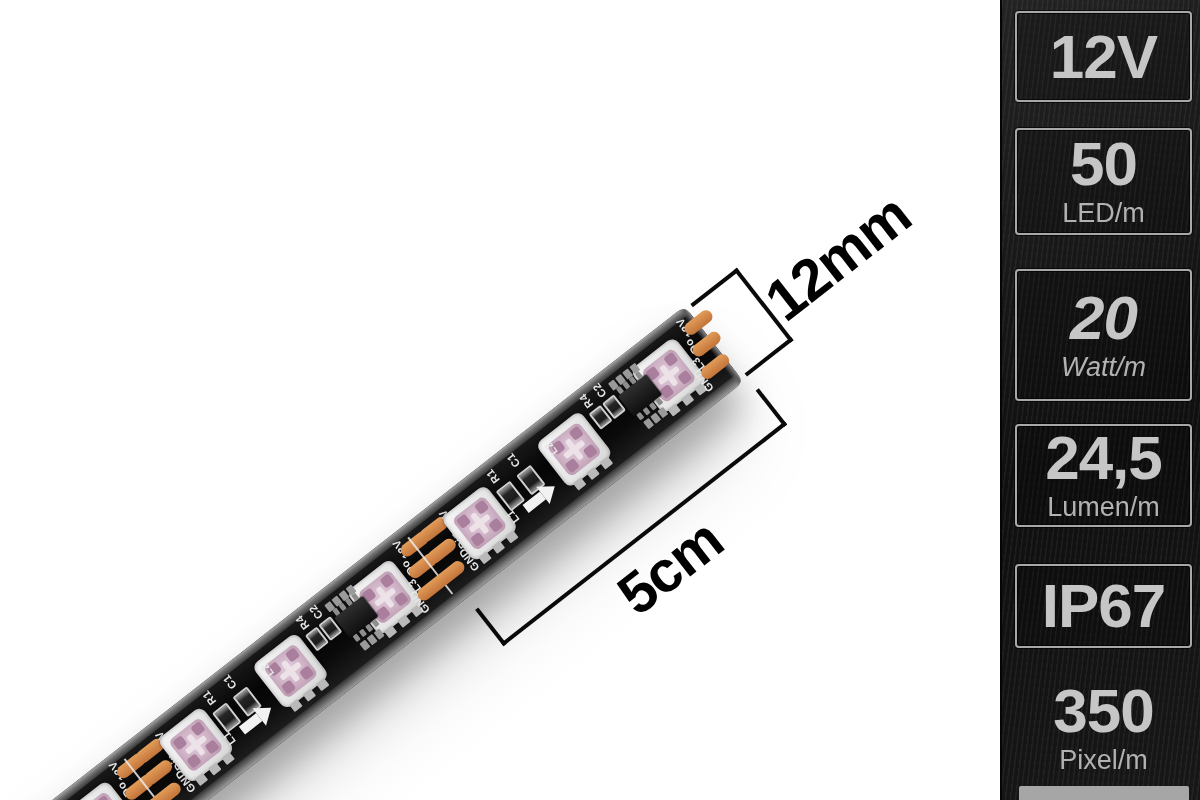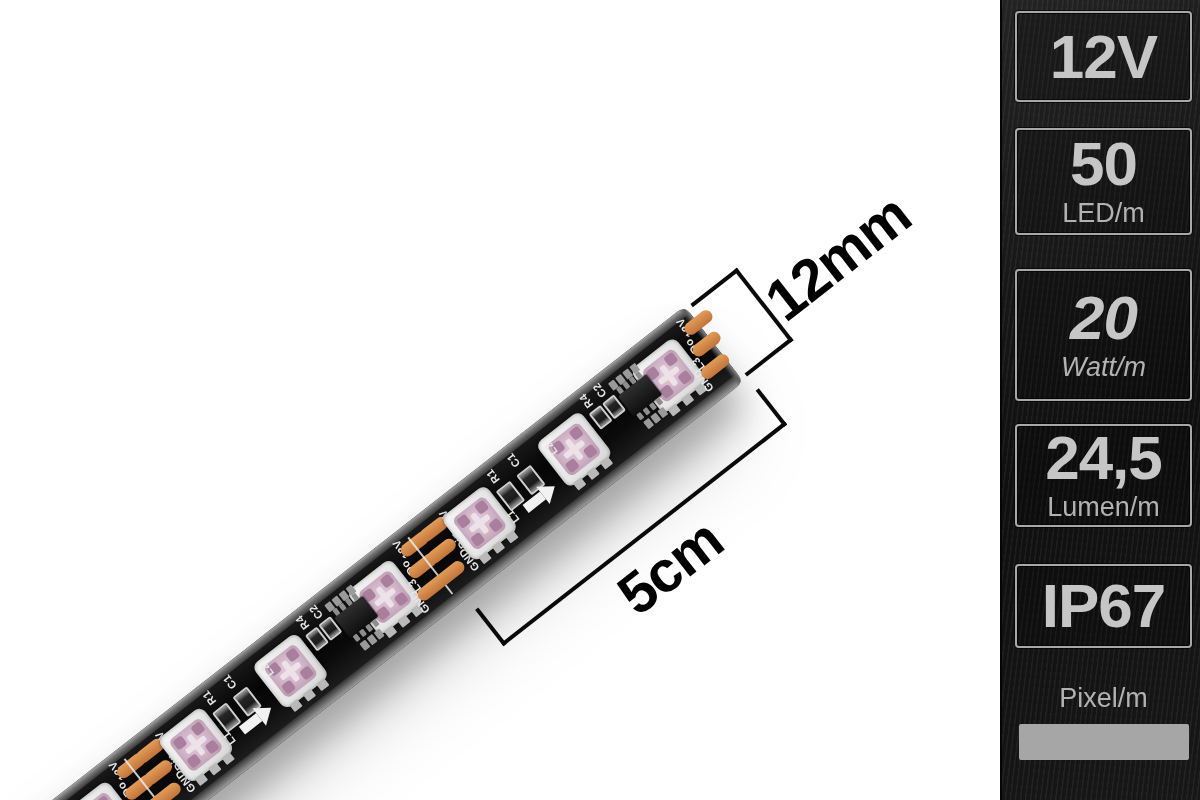--- a/index.html
+++ b/index.html
@@ -332,17 +332,18 @@
       <div class="unit">Watt/m</div>
     </div>
     <div class="badge b4">
       <div class="val">24,5</div>
       <div class="unit">Lumen/m</div>
     </div>
     <div class="badge b5">
       <div class="val">IP67</div>
     </div>
     <div class="badge b6">
+      <div class="val">350</div>
       <div class="unit">Pixel/m</div>
       <div class="lumen-bar"></div>
     </div>
   </div>
 </div>
 
 </body></html>

